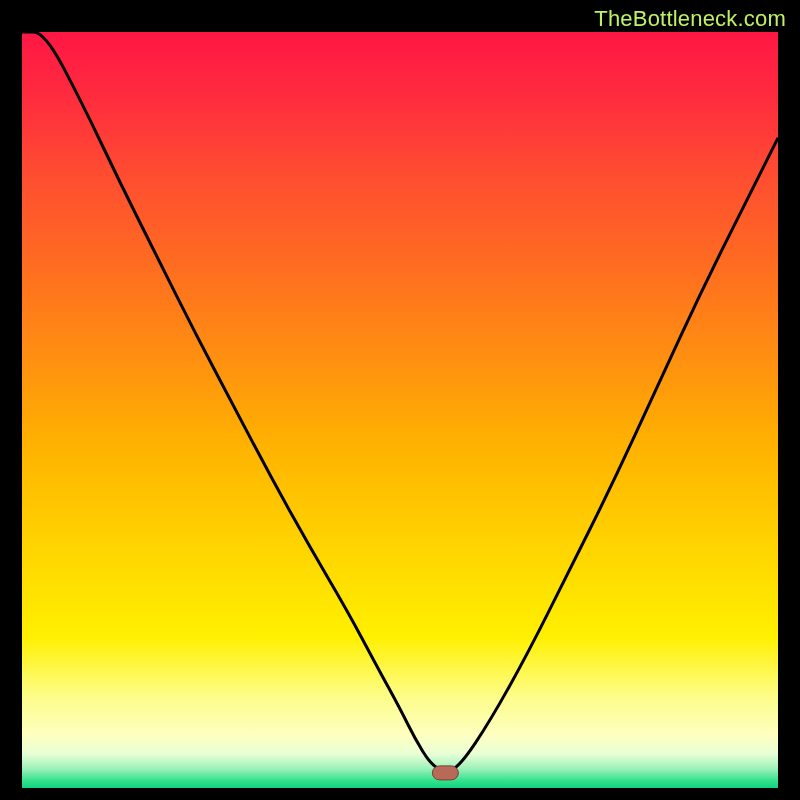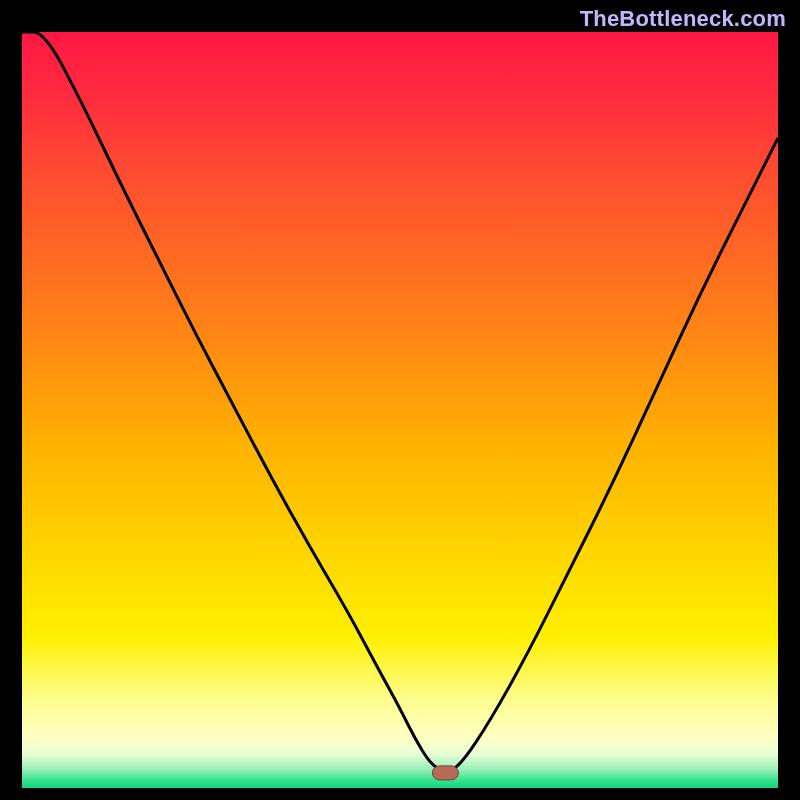--- a/index.html
+++ b/index.html
@@ -14,23 +14,23 @@
   .frame {
     position: relative;
     width: 800px;
     height: 800px;
     background: #000000;
   }
   .watermark {
     position: absolute;
     top: 6px;
     right: 14px;
-    color: #c4b5fd;
+    color: #bef264;
     font-size: 22px;
-    font-weight: 700;
+    font-weight: 400;
     letter-spacing: 0.2px;
     z-index: 10;
   }
   .plot {
     position: absolute;
     left: 22px;
     top: 32px;
     width: 756px;
     height: 756px;
   }

